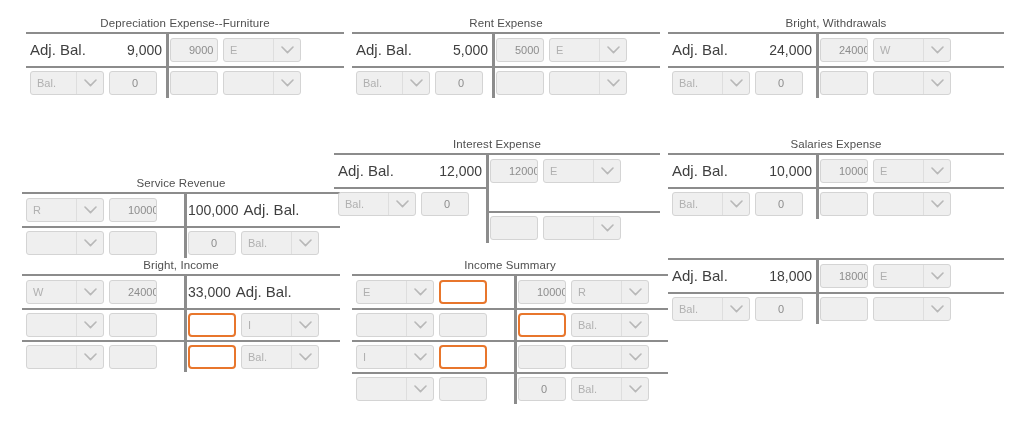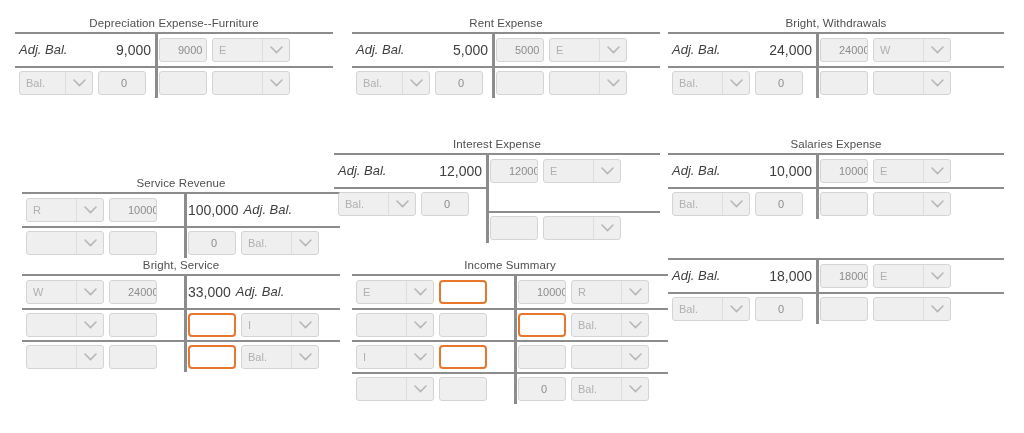--- a/index.html
+++ b/index.html
@@ -72,25 +72,24 @@
     padding: 0 4px;
     gap: 5px;
   }
 
   .t-row.ruled {
     border-top: 2.5px solid #8c8c8c;
   }
 
   
   .cell-label {
-    font-size: 13px;
+    font-size: 15px;
     color: #3f3f3f;
     white-space: nowrap;
     line-height: 14px;
-    font-style: italic;
   }
   .cell-amount {
     font-size: 14px;
     color: #3f3f3f;
     white-space: nowrap;
     line-height: 14px;
     text-align: right;
   }
 
   .spacer { flex: 1 1 auto; }
@@ -148,21 +147,21 @@
     display: flex;
     align-items: center;
     justify-content: center;
   }
   .sel .sel-btn svg { display: block; }
 </style>
 </head>
 <body>
 
 <div class="sheet">
-    <div class="taccount" style="left: 15px; top: 16px; width: 318px;">
+    <div class="taccount" style="left: 26px; top: 16px; width: 318px;">
       <div class="acct-title">Depreciation Expense--Furniture</div>
       <div class="t-top"></div>
       <div class="t-body">
         <div class="t-stem" style="left: 140px;"></div>
         <div class="t-side" style="width: 140px;">
           <div class="t-row">
             <span class="cell-label">Adj. Bal.</span>
             <span class="spacer"></span>
             <span class="cell-amount">9,000</span>
           </div>
@@ -449,21 +448,21 @@
                 <svg width="13" height="8" viewBox="0 0 13 8" aria-hidden="true">
                   <path d="M1 1 L6.5 6.6 L12 1" fill="none" stroke="#b8b8b8" stroke-width="1.6" stroke-linecap="round" stroke-linejoin="round"></path>
                 </svg>
               </span>
             </div>
           </div>
         </div>
       </div>
     </div>
     <div class="taccount" style="left: 22px; top: 258px; width: 318px;">
-      <div class="acct-title">Bright, Service</div>
+      <div class="acct-title">Bright, Income</div>
       <div class="t-top"></div>
       <div class="t-body">
         <div class="t-stem" style="left: 162px;"></div>
         <div class="t-side" style="width: 162px;">
           <div class="t-row">
             <div class="sel">
               <span class="sel-val">W</span>
               <span class="sel-btn">
                 <svg width="13" height="8" viewBox="0 0 13 8" aria-hidden="true">
                   <path d="M1 1 L6.5 6.6 L12 1" fill="none" stroke="#b8b8b8" stroke-width="1.6" stroke-linecap="round" stroke-linejoin="round"></path>

